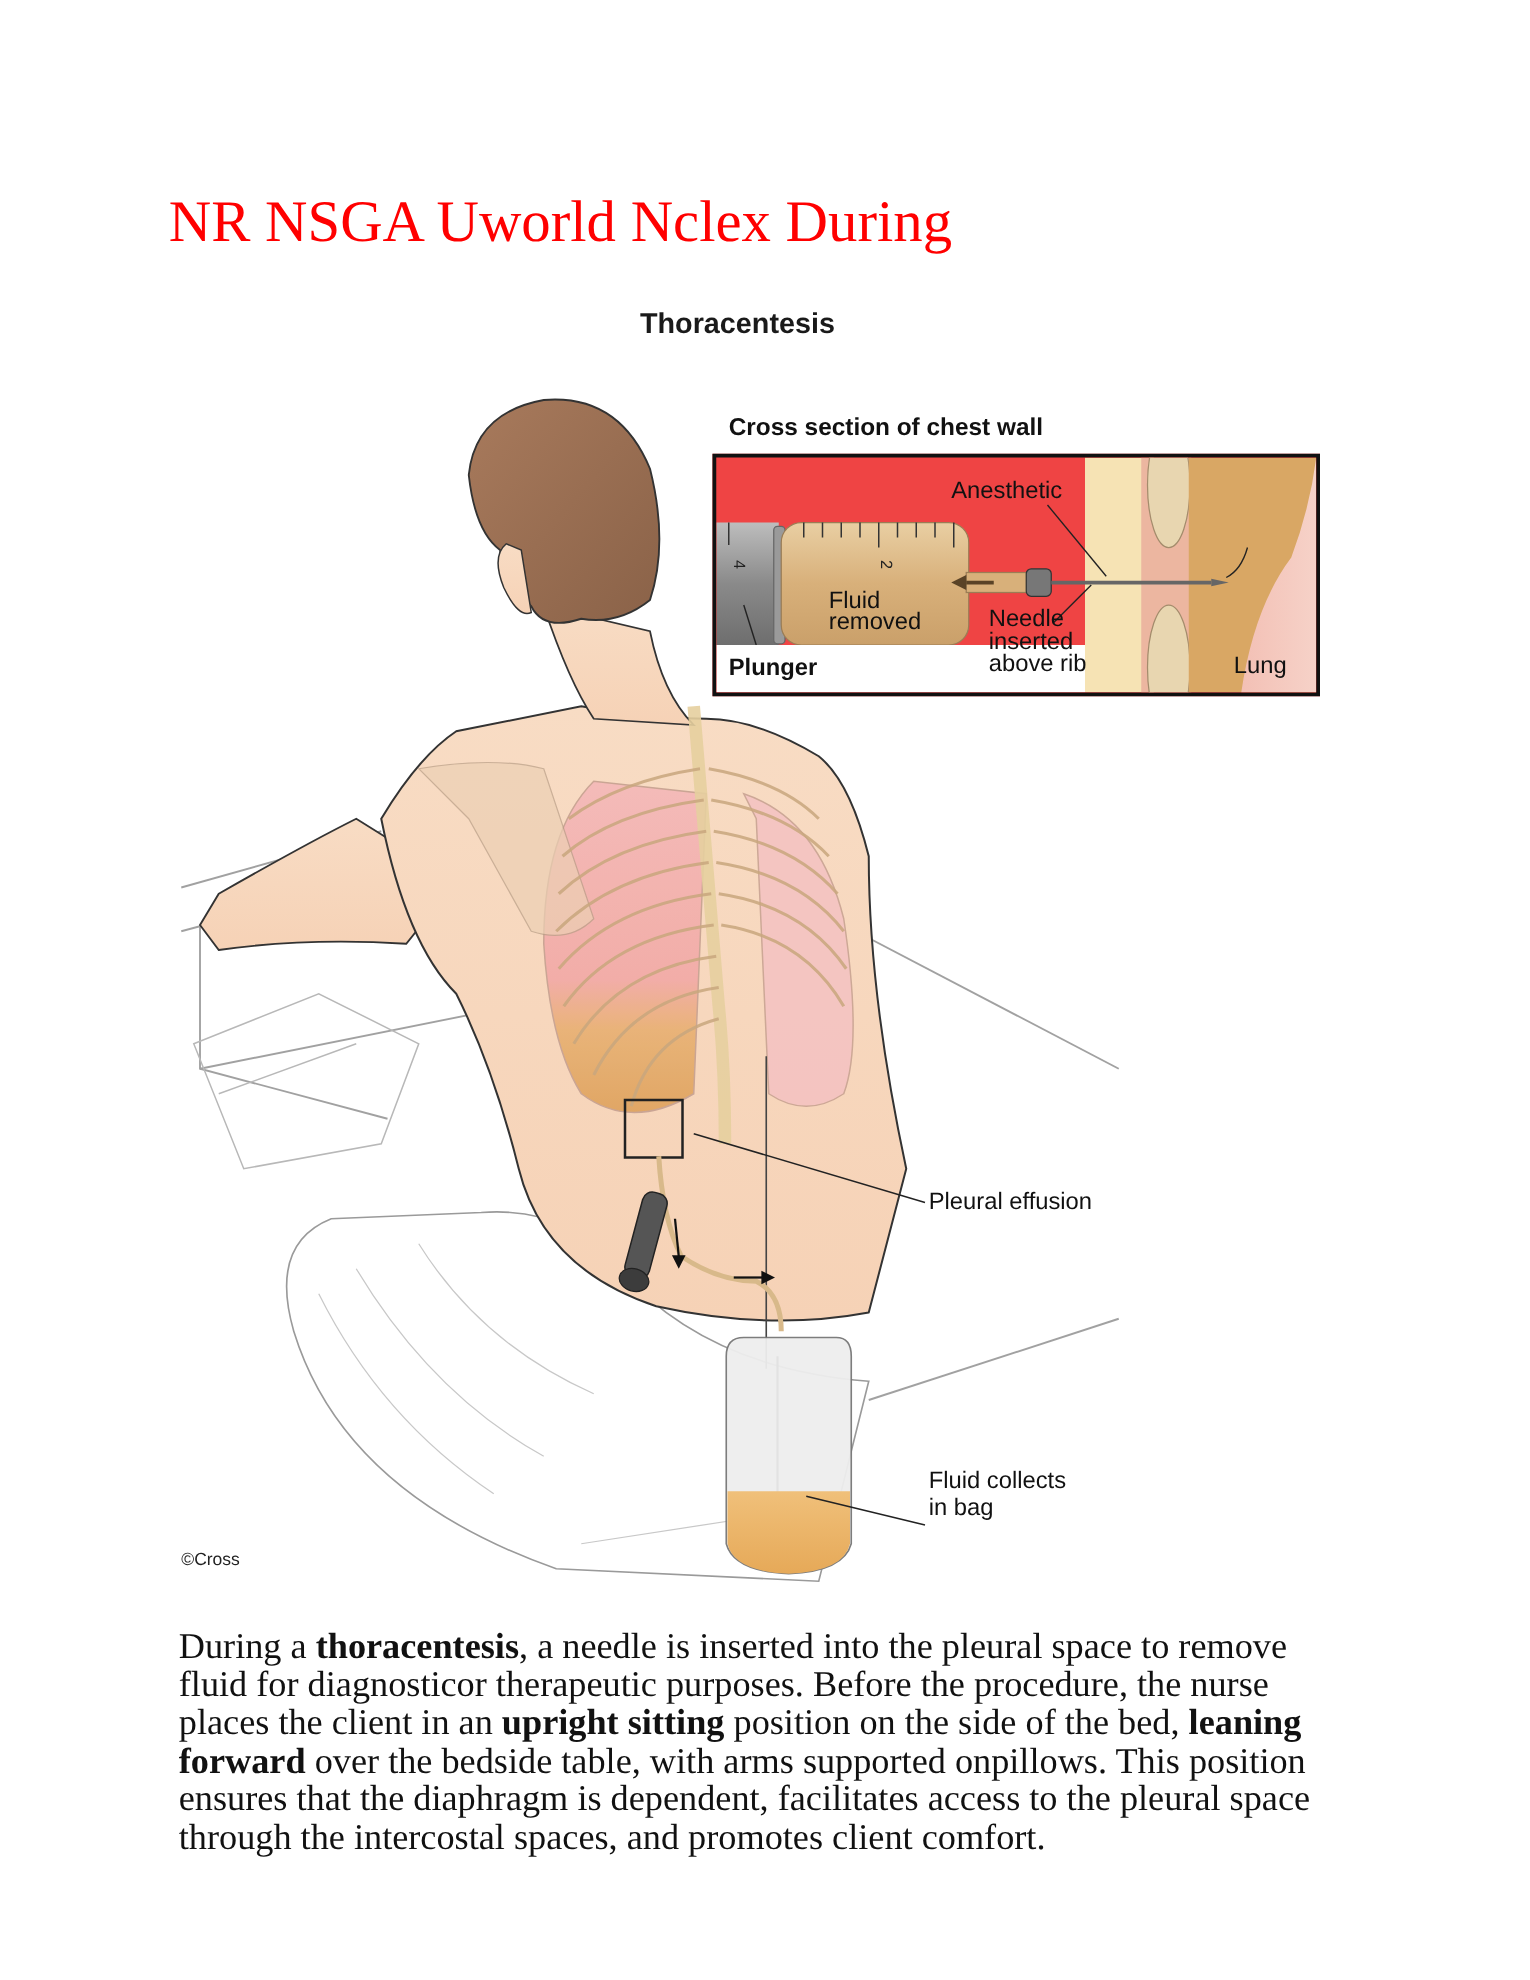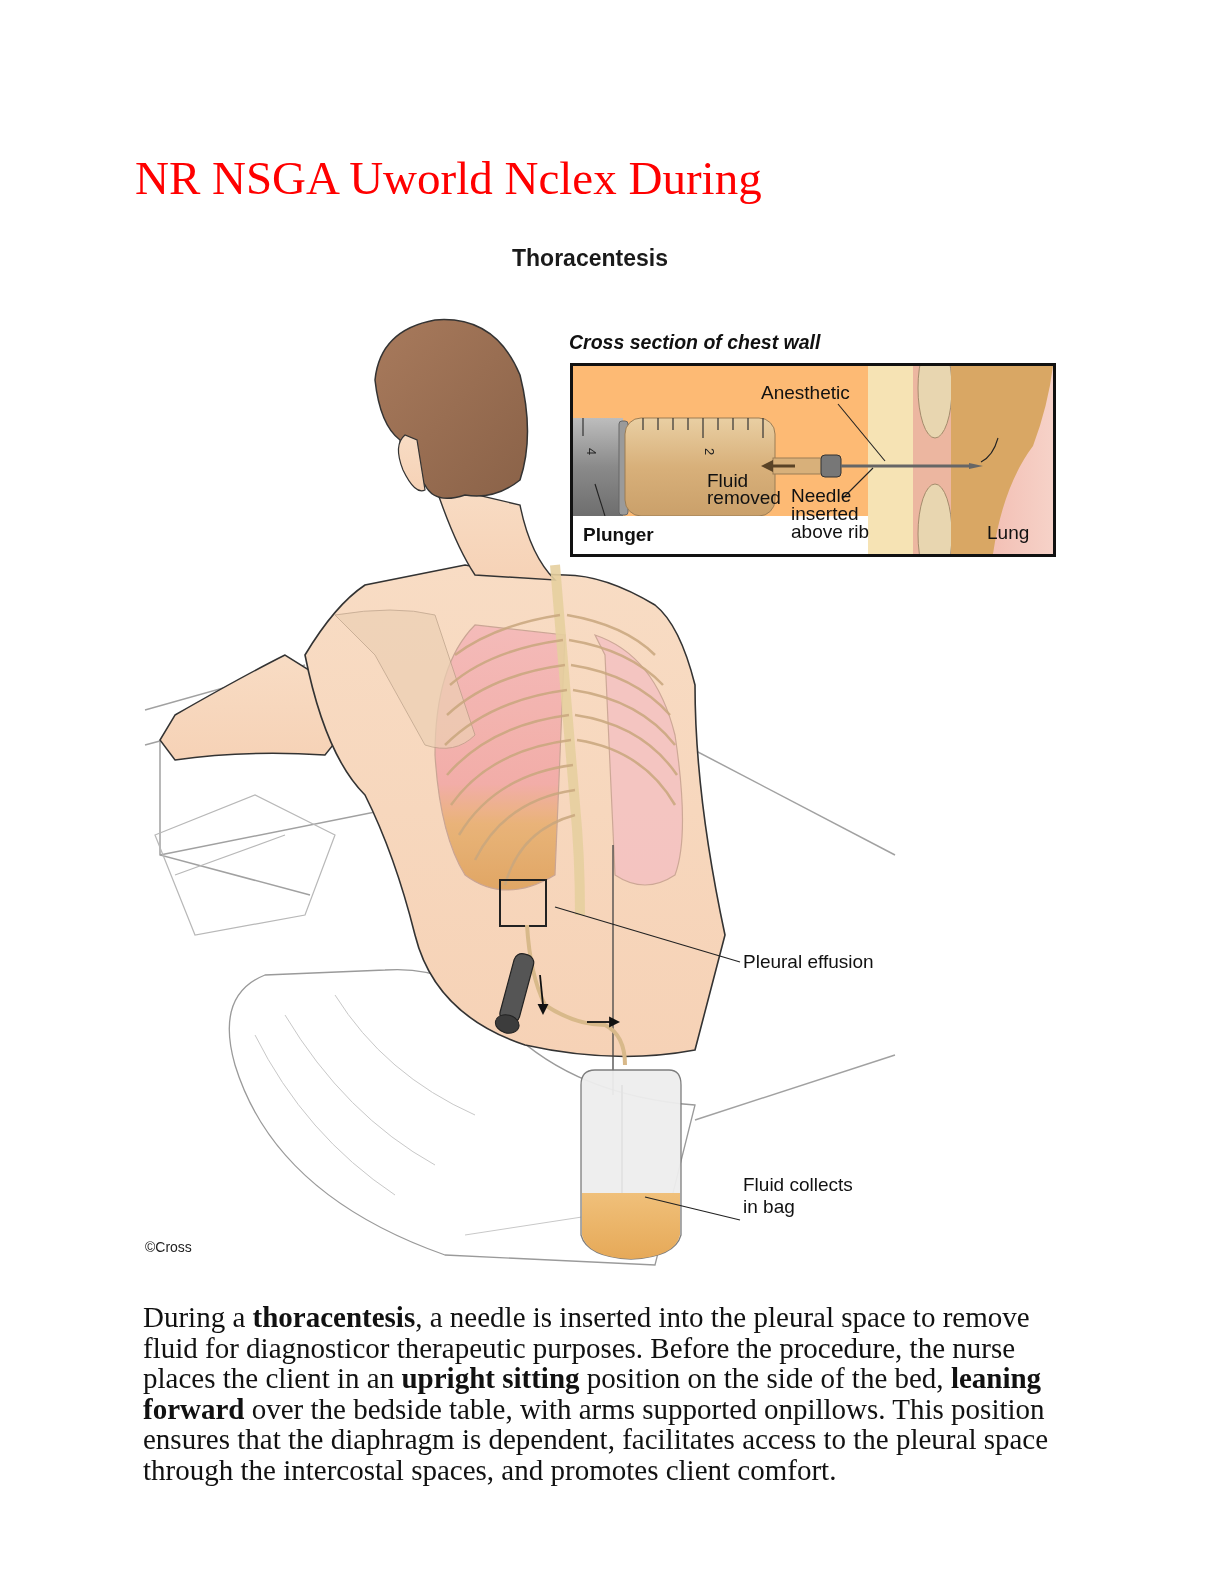--- a/index.html
+++ b/index.html
@@ -2,22 +2,22 @@
 <html><head>
 <meta charset="utf-8">
 <style>
   html, body { margin:0; padding:0; background:#ffffff; }
   body { width:1224px; height:1584px; position:relative; overflow:hidden; font-family:"Liberation Sans", sans-serif; }
   .doc-title { position:absolute; left:135px; top:150px; font-family:"Liberation Serif", serif; font-size:47px; color:#ff0000; letter-spacing:0px; white-space:nowrap; line-height:1.2; }
   .figure { position:absolute; left:135px; top:235px; width:940px; height:1040px; }
   .fig-title { position:absolute; left:377px; top:10px; font-weight:bold; font-size:23px; color:#1a1a1a; }
   .lbl { position:absolute; font-size:19px; color:#111; line-height:22px; white-space:nowrap; }
   .lbl.bold { font-weight:bold; }
-  .inset-title { position:absolute; left:434px; top:96px; font-weight:bold; font-size:19.5px; color:#111;font-style:italic; }
-  .inset { position:absolute; left:435px; top:128px; width:480px; height:188px; border:3px solid #111; background:#fdba74; overflow:hidden; }
+  .inset-title { position:absolute; left:448px; top:96px; font-weight:bold; font-size:19.5px; color:#111; }
+  .inset { position:absolute; left:435px; top:128px; width:480px; height:188px; border:3px solid #111; background:#ef4444; overflow:hidden; }
   .copyright { position:absolute; left:10px; top:1004px; font-size:14px; color:#222; }
   .body-text { position:absolute; left:143px; top:1302px; width:915px; font-family:"Liberation Serif", serif; font-size:29px; line-height:30.5px; color:#111; }
   .body-text b { font-weight:bold; }
   svg text { font-family:"Liberation Sans", sans-serif; }
 </style>
 </head>
 <body>
 
 <div class="doc-title">NR NSGA  Uworld Nclex During</div>
 
@@ -198,21 +198,21 @@
 
       <g stroke="#222" stroke-width="1.1" fill="none">
         <line x1="265" y1="38" x2="312" y2="95"></line>
         <line x1="270" y1="132" x2="300" y2="102"></line>
         <line x1="22" y1="118" x2="32" y2="150"></line>
         <path d="M425 72 Q420 90 408 96"></path>
       </g>
       <rect x="0" y="150" width="295" height="38" fill="#ffffff"></rect>
     </svg>
     <div class="lbl" style="left:188px; top:16px;">Anesthetic</div>
-    <div class="lbl" style="left:90px; top:104px;margin-left:44px;">
+    <div class="lbl" style="left:90px; top:104px;">
       <div>Fluid</div>
       <div style="margin-top:-5px">removed</div>
     </div>
     <div class="lbl" style="left:218px; top:121px; line-height:18px;">
       <div>Needle</div>
       <div>inserted</div>
       <div>above rib</div>
     </div>
     <div class="lbl" style="left:10px; top:158px;font-weight:bold;">Plunger</div>
     <div class="lbl" style="left:414px; top:156px;">Lung</div>

